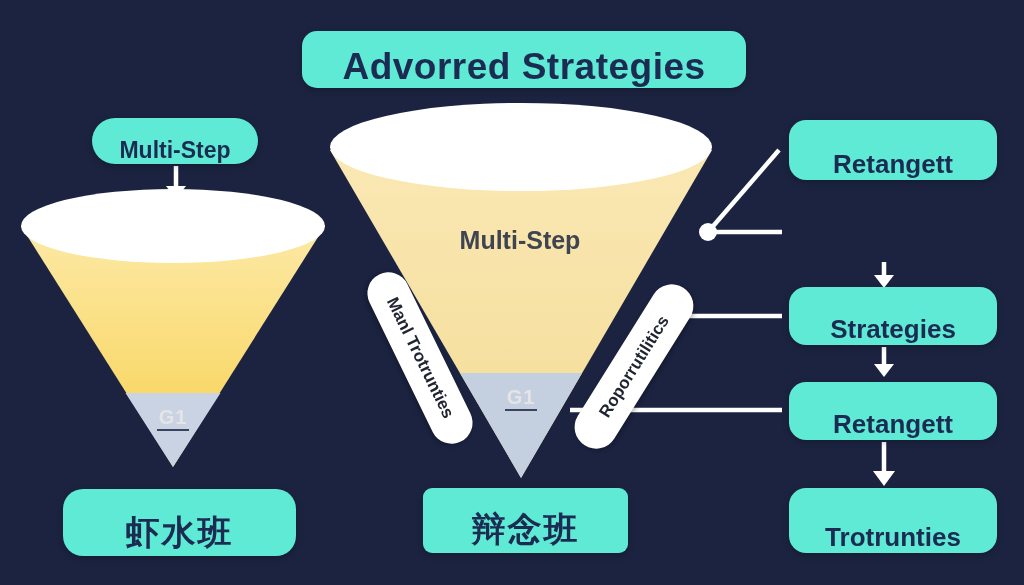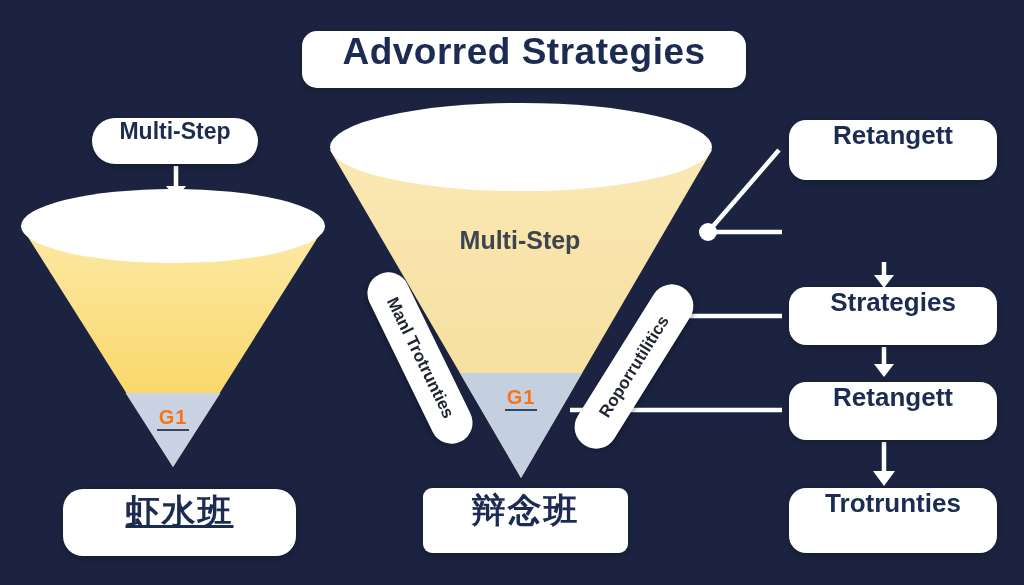--- a/index.html
+++ b/index.html
@@ -8,56 +8,56 @@
     background:#10162e;
   }
   #canvas{
     position:relative;
     width:1024px;height:585px;
     background:#1b2340;
     overflow:hidden;
   }
   .abs{position:absolute;}
   .white-box{
-    background:#ffffff;
+    background:#5eead4;
     border-radius:16px;
     box-shadow:0 2px 6px rgba(0,0,0,0.25);
-    display:flex;align-items:flex-start;justify-content:center;
+    display:flex;align-items:flex-end;justify-content:center;
     color:#1c2b52;
     font-weight:bold;
   }
   .title-banner{
     left:302px;top:31px;width:444px;height:57px;
     border-radius:15px;
     font-size:37px;letter-spacing:0.5px;
   }
   .pill{
     border-radius:999px;
   }
   .multistep-pill{
     left:92px;top:118px;width:166px;height:46px;
     font-size:23px;
   }
   .cjk-label{
     font-size:34px;letter-spacing:2px;
   }
-  .left-cjk{left:63px;top:489px;width:233px;height:67px;border-radius:20px;text-decoration:underline;}
+  .left-cjk{left:63px;top:489px;width:233px;height:67px;border-radius:20px;}
   .center-cjk{left:423px;top:488px;width:205px;height:65px;border-radius:9px;}
   .flow-box{
     left:777px;width:208px;height:58px;
     border-radius:17px;
     font-size:26px;
     margin-left:12px;
   }
   .funnel-text{
     color:#3e4450;font-weight:bold;font-size:25px;
     text-align:center;line-height:1.15;
   }
   .g1{
-    color:#f97316;font-weight:bold;font-size:20px;
+    color:#e5e5e5;font-weight:bold;font-size:20px;
     border-bottom:2px solid #39455e;
     padding:0 2px 1px 2px;
     letter-spacing:1px;
   }
   .angled-pill{
     background:#ffffff;
     border-radius:999px;
     box-shadow:0 2px 5px rgba(0,0,0,0.3);
     display:flex;align-items:center;justify-content:center;
     color:#1f2430;font-weight:bold;font-size:17px;

